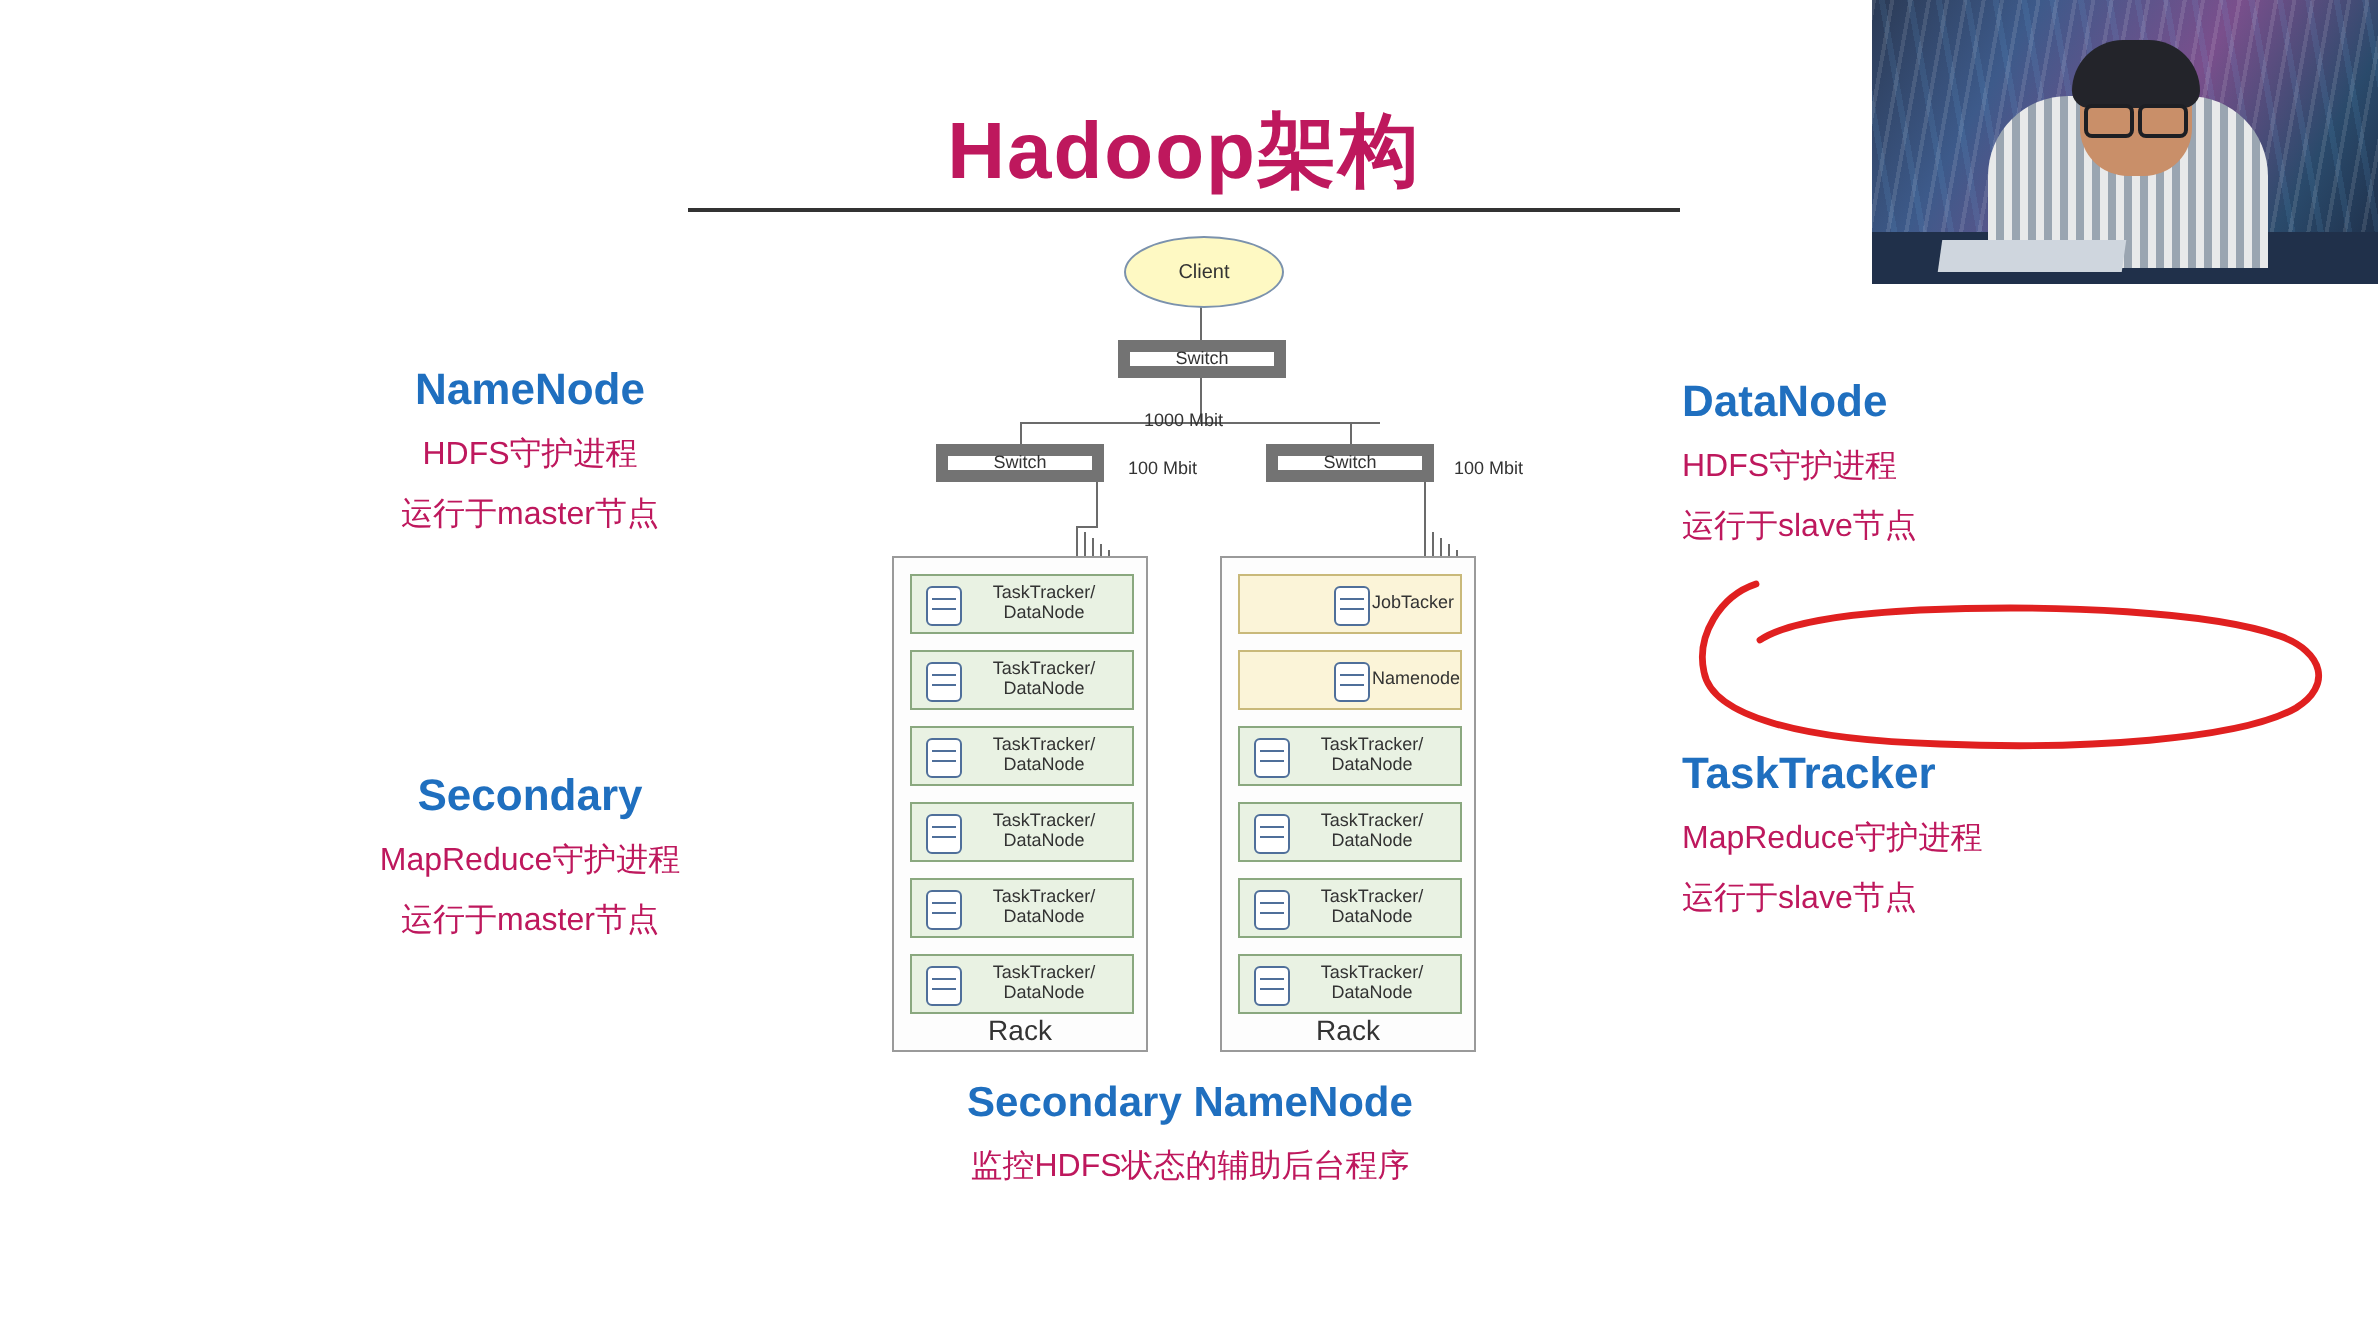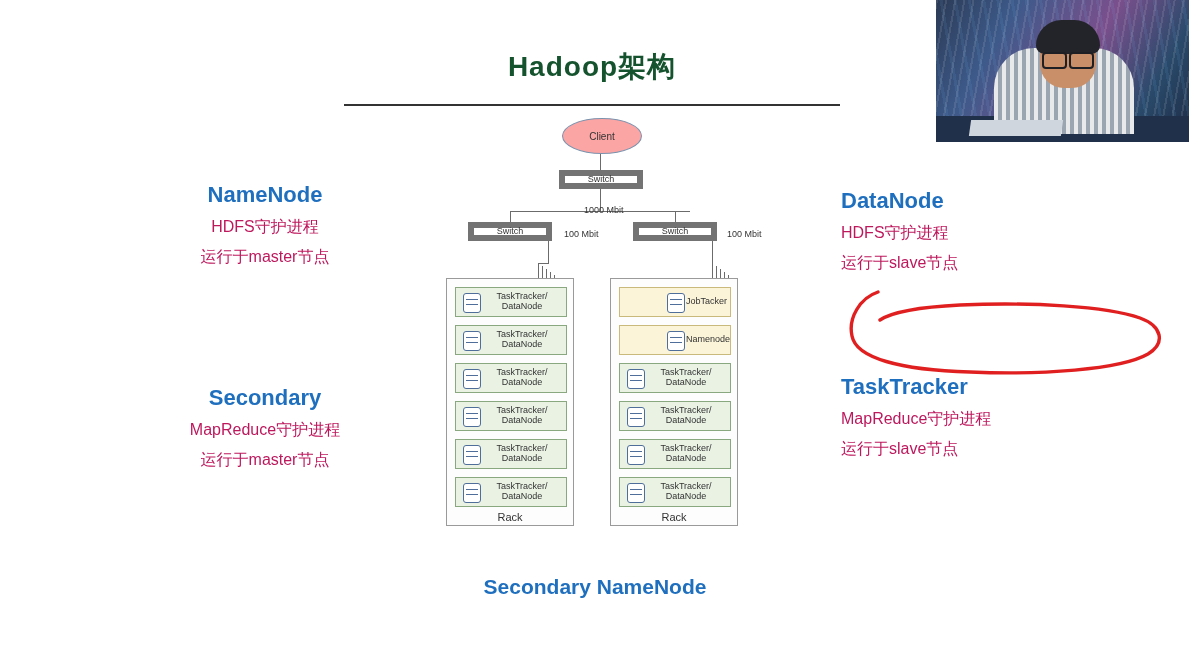--- a/index.html
+++ b/index.html
@@ -16,23 +16,23 @@
     color: #222;
   }
 
   
   #slide-title {
     position: absolute;
     left: 344px;
     top: 48px;
     width: 496px;
     text-align: center;
-    font-size: 28px;
+    font-size: 40px;
     font-weight: bold;
-    color: #14532d;
+    color: #be185d;
     letter-spacing: 1px;
   }
   #title-rule {
     position: absolute;
     left: 344px;
     top: 104px;
     width: 496px;
     height: 2px;
     background: #333;
   }
@@ -49,21 +49,21 @@
     font-size: 16px;
     color: #be185d;
     margin-top: 9px;
     white-space: nowrap;
   }
 
   #block-namenode { left: 150px; top: 182px; width: 230px; text-align: center; }
   #block-jobtracker { left: 150px; top: 385px; width: 230px; text-align: center; }
   #block-datanode { left: 841px; top: 188px; width: 240px; text-align: left; }
   #block-tasktracker { left: 841px; top: 374px; width: 240px; text-align: left; }
-  #block-secondary { left: 400px; top: 540px; width: 390px; text-align: center; margin-top: 35px; }
+  #block-secondary { left: 400px; top: 540px; width: 390px; text-align: center; }
   #block-secondary .side-head { font-size: 21px; }
 
   
   #diagram {
     position: absolute;
     left: 420px;
     top: 118px;
     width: 360px;
     height: 408px;
   }
@@ -83,41 +83,41 @@
   }
 
   
   #client {
     position: absolute;
     left: 142px;
     top: 0px;
     width: 78px;
     height: 34px;
     border-radius: 50%;
-    background: #fca5a5;
+    background: #fef9c3;
     border: 1px solid #7b92ad;
     font-size: 10px;
     color: #333;
     display: flex;
     align-items: center;
     justify-content: center;
   }
 
   
   #switch-top { left: 139px; top: 52px; width: 84px; height: 19px; }
   #switch-left { left: 48px; top: 104px; width: 84px; height: 19px; }
   #switch-right { left: 213px; top: 104px; width: 84px; height: 19px; }
 
   .link-label {
     position: absolute;
     font-size: 9px;
     color: #333;
     white-space: nowrap;
   }
-  #lbl-1000 { left: 152px; top: 87px; margin-left: 12px; }
+  #lbl-1000 { left: 152px; top: 87px; }
   #lbl-100-left { left: 144px; top: 111px; }
   #lbl-100-right { left: 307px; top: 111px; }
 
   
   .wire { position: absolute; background: #6b6b6b; }
 
   
   .rack {
     position: absolute;
     border: 1px solid #9a9a9a;
@@ -125,21 +125,21 @@
     box-sizing: border-box;
   }
   #rack-left { left: 26px; top: 160px; width: 128px; height: 248px; }
   #rack-right { left: 190px; top: 160px; width: 128px; height: 248px; }
   .rack-label {
     position: absolute;
     bottom: 2px;
     left: 0;
     width: 100%;
     text-align: center;
-    font-size: 11px;
+    font-size: 14px;
     color: #333;
   }
 
   .server {
     position: absolute;
     left: 8px;
     width: 112px;
     height: 30px;
     border: 1px solid #8aa87f;
     background: #e9f2e3;
@@ -281,20 +281,21 @@
 </div>
 
 <div class="side-block" id="block-tasktracker">
   <div class="side-head">TaskTracker</div>
   <div class="side-line">MapReduce守护进程</div>
   <div class="side-line">运行于slave节点</div>
 </div>
 
 <div class="side-block" id="block-secondary">
   <div class="side-head">Secondary NameNode</div>
+  <div class="side-line">监控HDFS状态的辅助后台程序</div>
 </div>
 
 <div id="diagram">
 
   <div class="wire" style="left:180px; top:34px; width:1px; height:18px;"></div>
   <div class="wire" style="left:180px; top:71px; width:1px; height:22px;"></div>
   <div class="wire" style="left:90px; top:93px; width:180px; height:1px;"></div>
   <div class="wire" style="left:90px; top:93px; width:1px; height:11px;"></div>
   <div class="wire" style="left:255px; top:93px; width:1px; height:11px;"></div>
 

